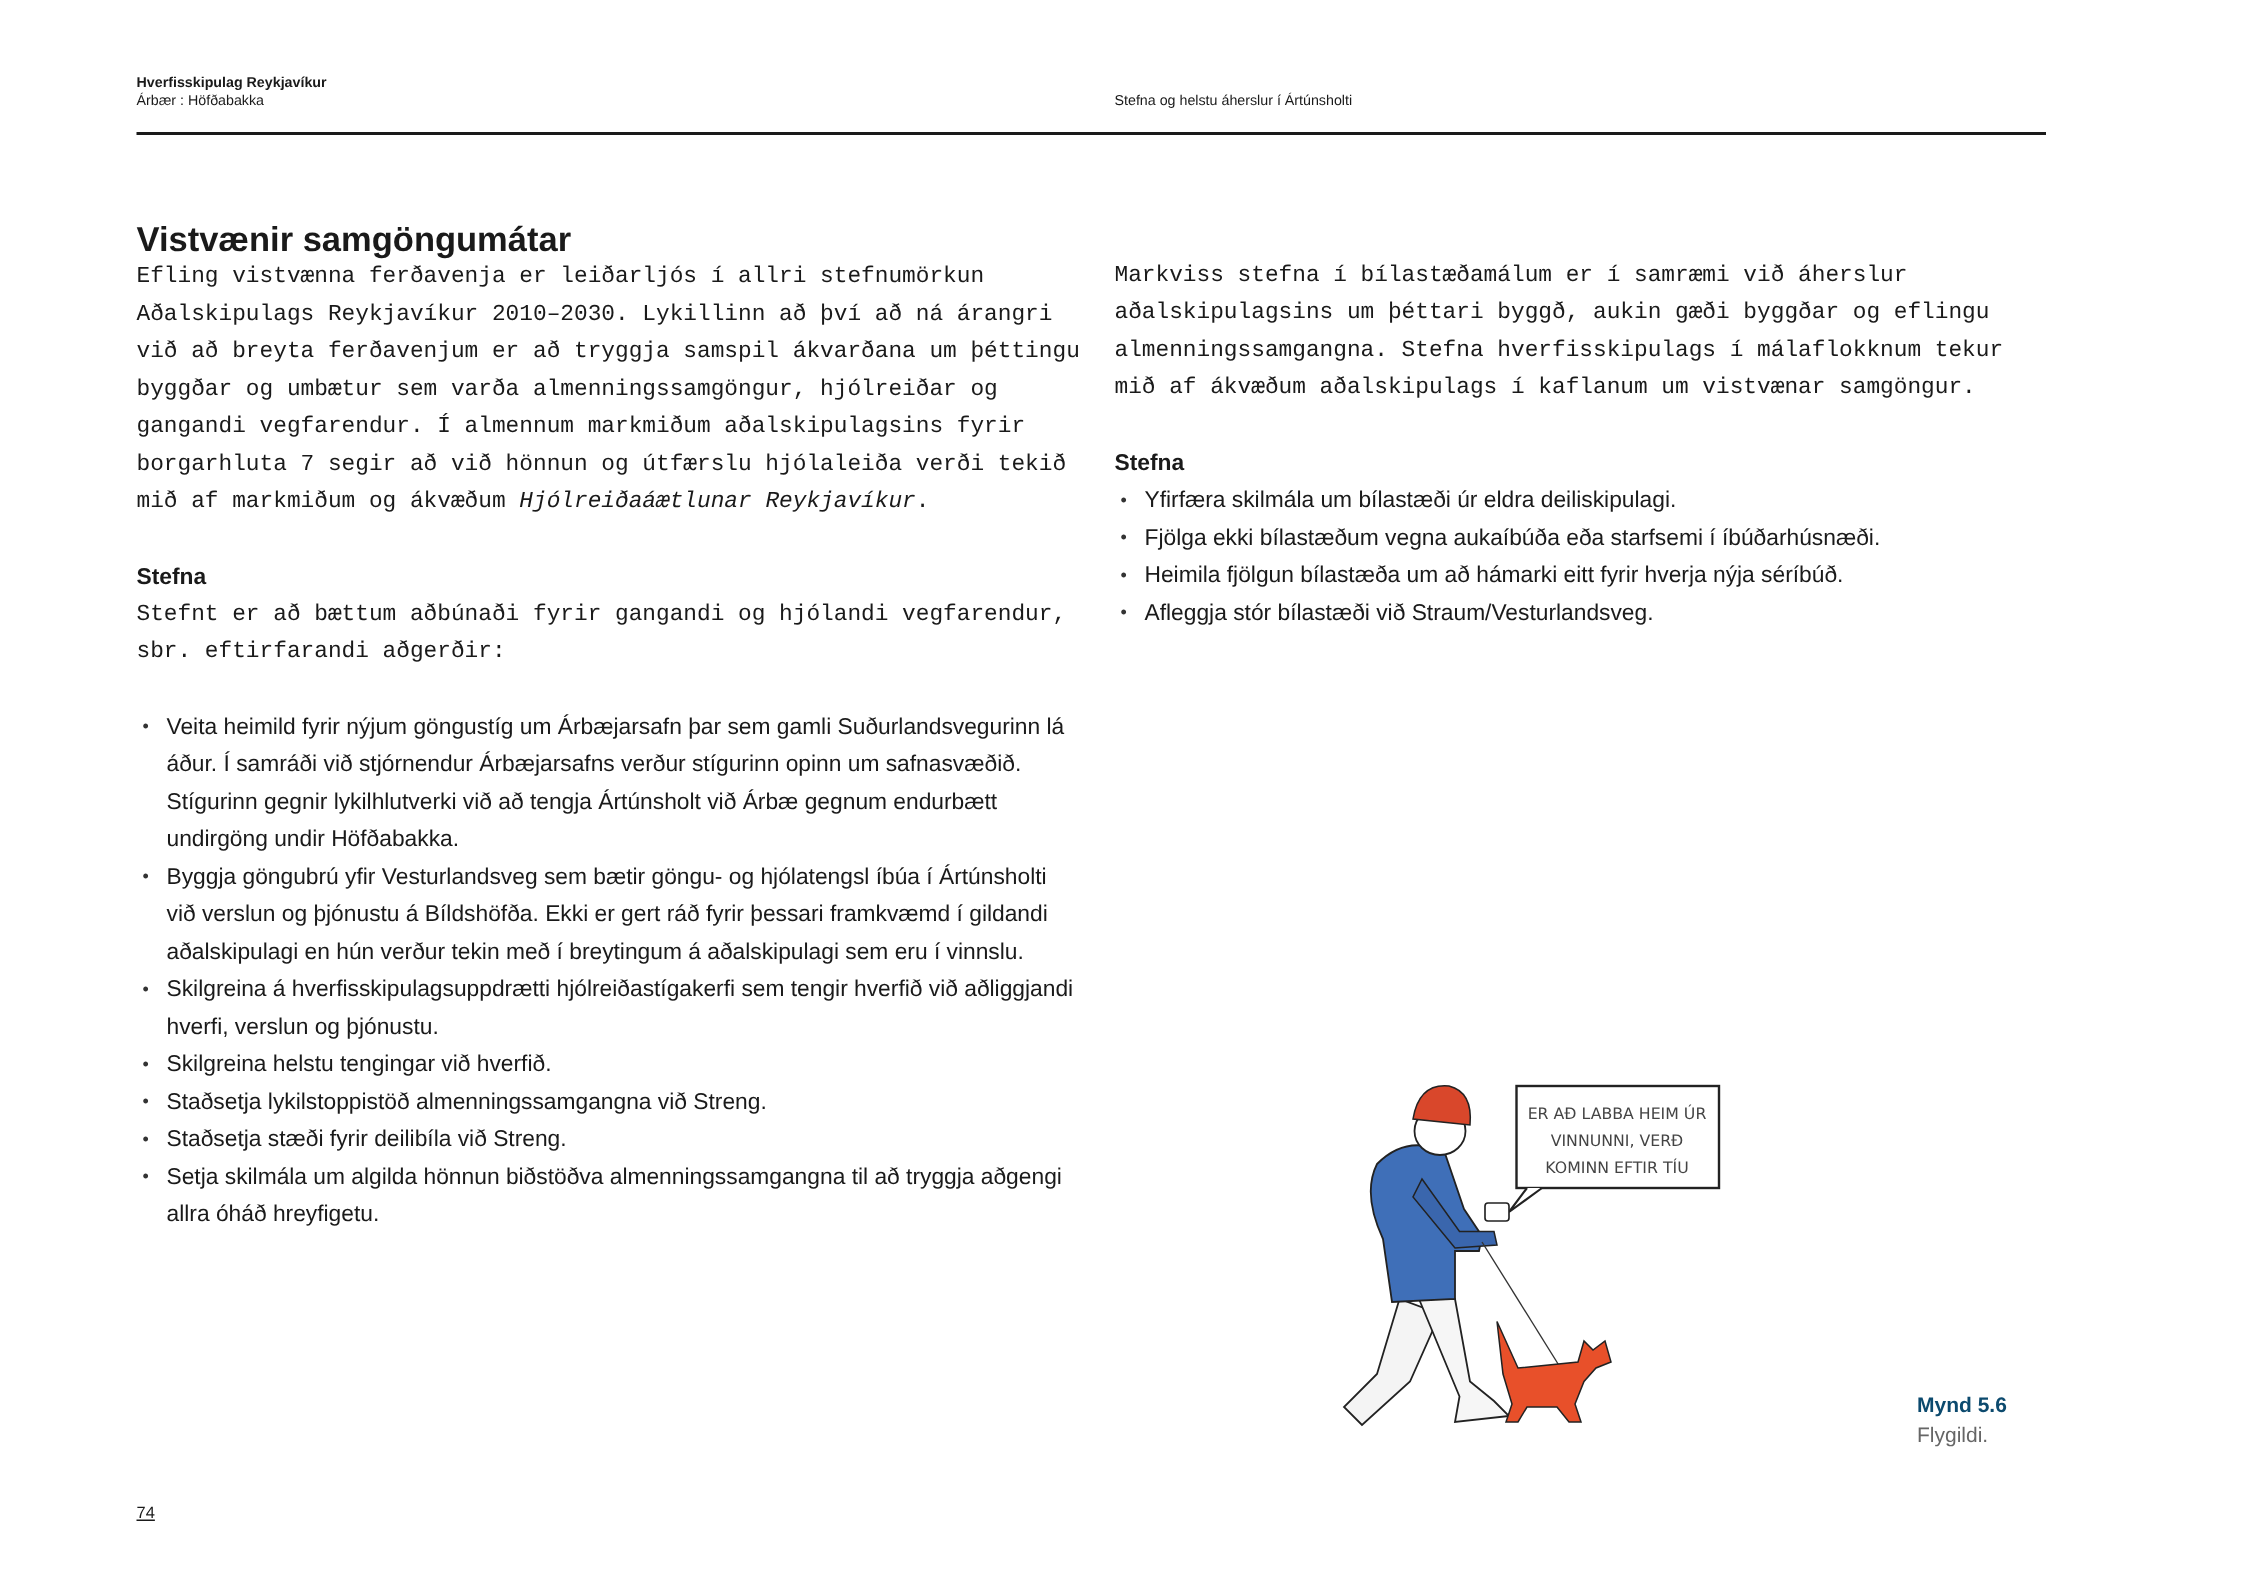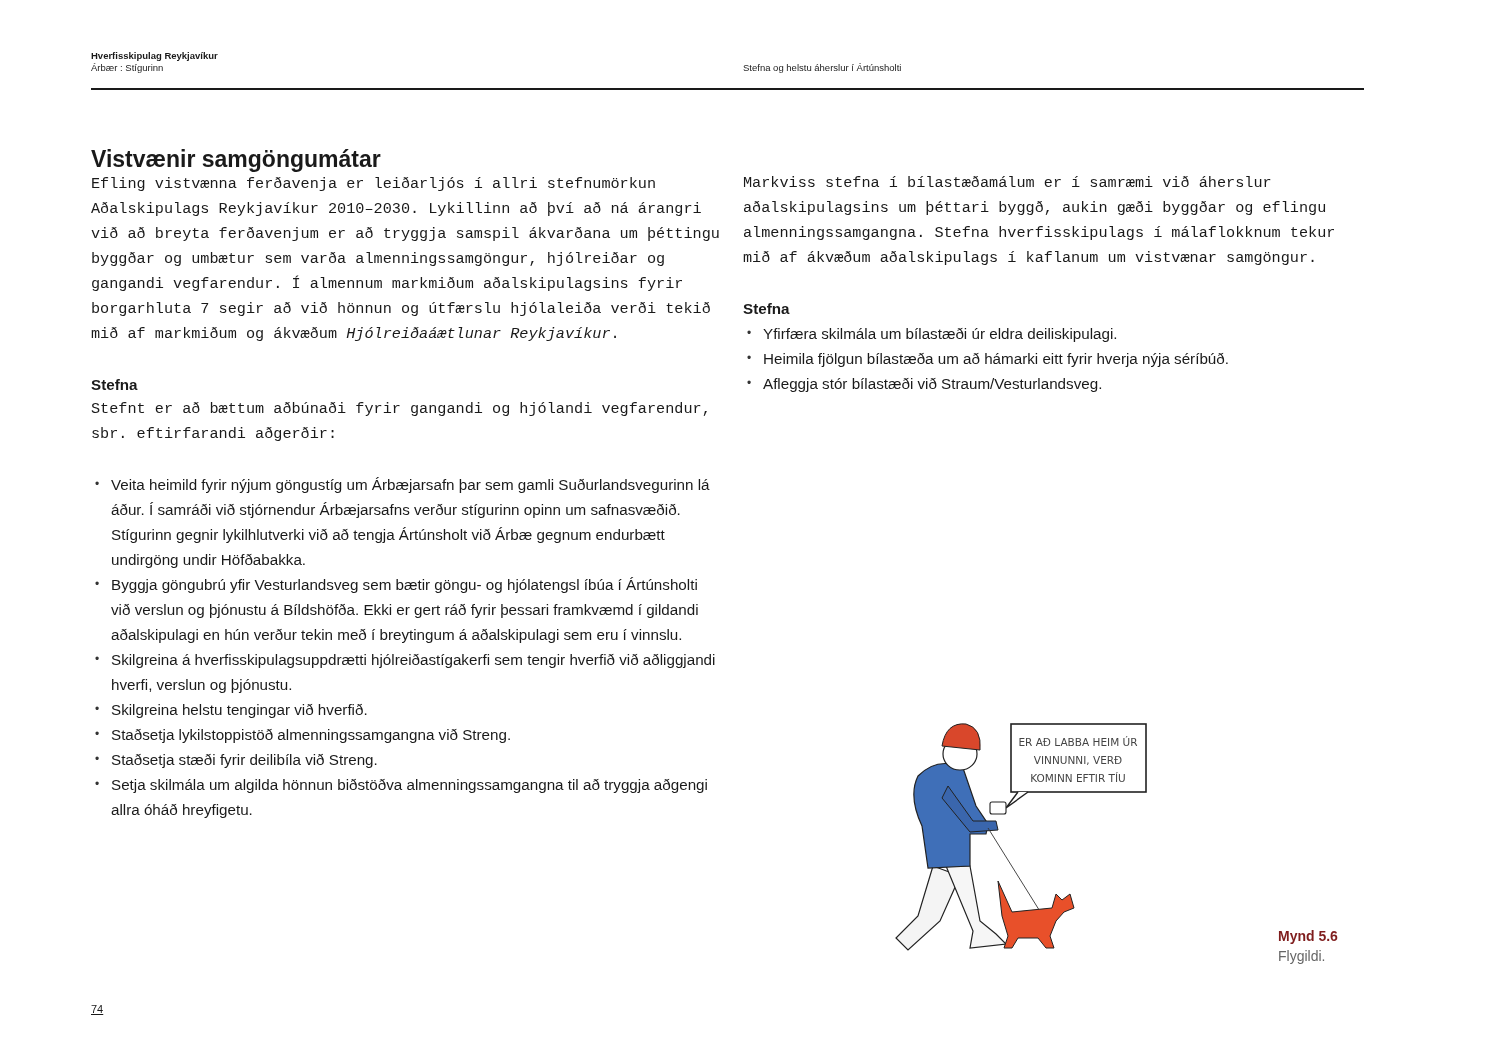--- a/index.html
+++ b/index.html
@@ -24,31 +24,31 @@
   em { font-style: italic; }
 
   ul { margin: 0; padding: 0; list-style: none; }
   li { position: relative; padding-left: 20px; }
   li::before {
     content: "•"; position: absolute; left: 4px; top: 0; font-size: 12px; color: #333;
   }
 
   .figure { position: absolute; left: 878px; top: 716px; width: 280px; height: 252px; }
   .caption { position: absolute; left: 1278px; top: 926px; font-size: 14px; line-height: 20px; }
-  .caption .cap-title { font-weight: bold; color: #7f1d1d; }
+  .caption .cap-title { font-weight: bold; color: #0c4a6e; }
   .caption .cap-credit { color: #666; }
 
   .page-num { position: absolute; left: 91px; top: 1003px; font-size: 11px; text-decoration: underline; }
 </style>
 </head>
 <body>
 
 <div class="hdr-left">
   <div class="doc-title">Hverfisskipulag Reykjavíkur</div>
-  <div>Árbær : Stígurinn</div>
+  <div>Árbær : Höfðabakka</div>
 </div>
 <div class="hdr-right">Stefna og helstu áherslur í Ártúnsholti</div>
 <div class="hdr-rule"></div>
 
 <div class="col col-left">
   <h2>Vistvænir samgöngumátar</h2>
   <p><span>Efling vistvænna ferðavenja er leiðarljós í allri stefnumörkun Aðalskipulags Reykjavíkur 2010–2030. Lykillinn að því að ná árangri við að breyta ferðavenjum er að tryggja samspil ákvarðana um þéttingu byggðar og umbætur sem varða almenningssamgöngur, hjólreiðar og gangandi vegfarendur. Í almennum markmiðum aðalskipulagsins fyrir borgarhluta 7 segir að við hönnun og útfærslu hjólaleiða verði tekið mið af markmiðum og ákvæðum </span><em>Hjólreiðaáætlunar Reykjavíkur</em><span>.</span></p>
   <div class="gap"></div>
   <h3>Stefna</h3>
   <p>Stefnt er að bættum aðbúnaði fyrir gangandi og hjólandi vegfarendur, sbr. eftirfarandi aðgerðir:</p>
@@ -63,20 +63,21 @@
     <li>Setja skilmála um algilda hönnun biðstöðva almenningssamgangna til að tryggja aðgengi allra óháð hreyfigetu.</li>
   </ul>
 </div>
 
 <div class="col col-right">
   <p>Markviss stefna í bílastæðamálum er í samræmi við áherslur aðalskipulagsins um þéttari byggð, aukin gæði byggðar og eflingu almenningssamgangna. Stefna hverfisskipulags í málaflokknum tekur mið af ákvæðum aðalskipulags í kaflanum um vistvænar samgöngur.</p>
   <div class="gap"></div>
   <h3>Stefna</h3>
   <ul>
     <li>Yfirfæra skilmála um bílastæði úr eldra deiliskipulagi.</li>
+    <li>Fjölga ekki bílastæðum vegna aukaíbúða eða starfsemi í íbúðarhúsnæði.</li>
     <li>Heimila fjölgun bílastæða um að hámarki eitt fyrir hverja nýja séríbúð.</li>
     <li>Afleggja stór bílastæði við Straum/Vesturlandsveg.</li>
   </ul>
 </div>
 
 <div class="figure">
   <svg width="280" height="252" viewBox="0 0 280 252" xmlns="http://www.w3.org/2000/svg">
 
     <g>
       <rect x="133" y="8" width="135" height="68" fill="#fff" stroke="#222" stroke-width="1.6"></rect>

